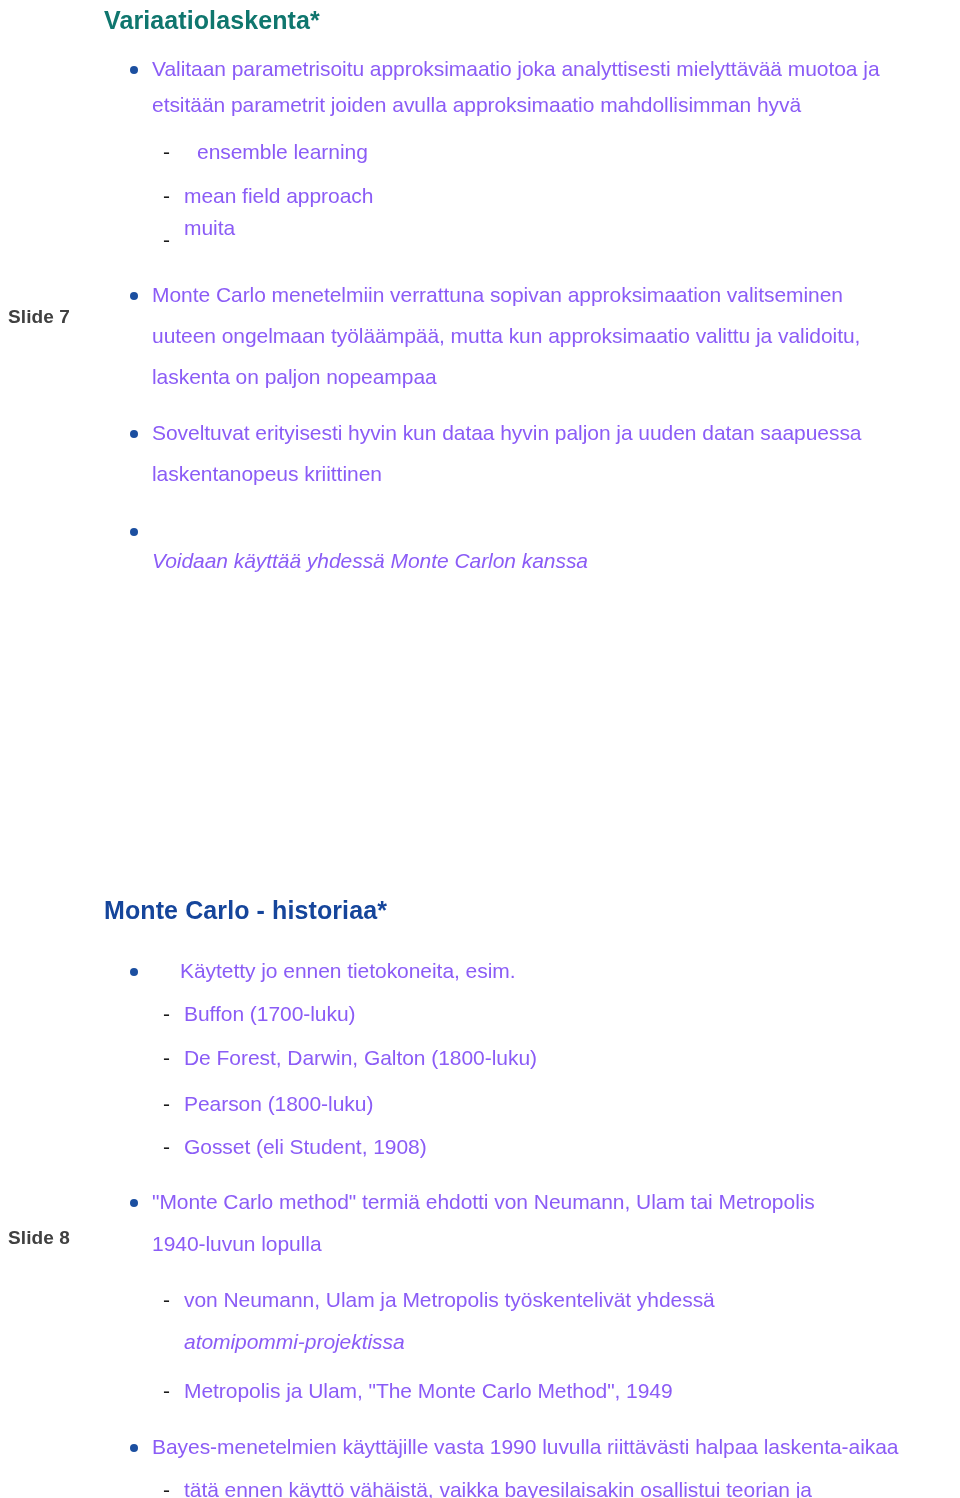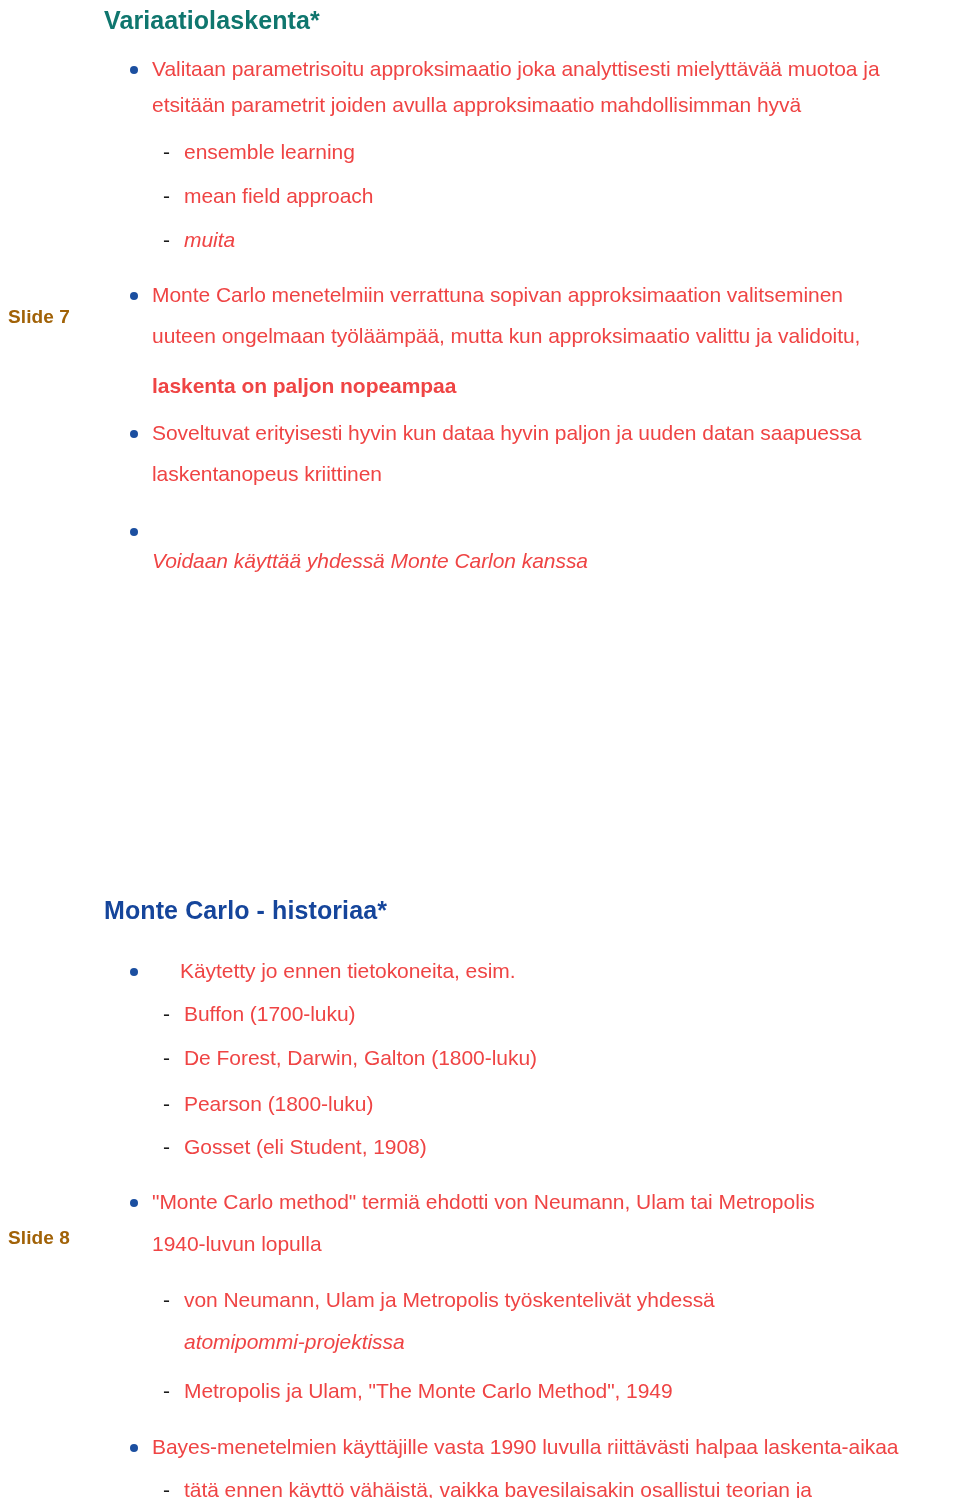--- a/index.html
+++ b/index.html
@@ -21,42 +21,42 @@
     width: 960px;
     height: 1498px;
   }
 
   
   .slide-label {
     position: absolute;
     left: 8px;
     font-size: 19px;
     font-weight: bold;
-    color: #a16207;
+    color: #404040;
     letter-spacing: 0.1px;
     white-space: nowrap;
   }
 
   
   .slide-title {
     position: absolute;
     left: 104px;
     font-size: 25px;
     font-weight: bold;
     letter-spacing: 0.1px;
     white-space: nowrap;
   }
   .slide-title.dark  { color: #0f766e; }
   .slide-title.blue  { color: #15459b; }
 
   .line {
     position: absolute;
     font-size: 21px;
     line-height: 24px;
-    color: #ef4444;
+    color: #8b5cf6;
     white-space: nowrap;
     letter-spacing: -0.05px;
   }
 
   
   .bullet-dot {
     position: absolute;
     width: 8px;
     height: 8px;
     border-radius: 50%;
@@ -82,32 +82,32 @@
 
   <div class="slide-title dark" style="top:6px;">Variaatiolaskenta*</div>
 
   <div class="slide-label" style="top:306px;">Slide 7</div>
 
   <div class="bullet-dot" style="left:130px; top:66px;"></div>
   <div class="line lvl1" style="top:57px;">Valitaan parametrisoitu approksimaatio joka analyttisesti mielyttävää muotoa ja</div>
   <div class="line lvl1-cont" style="top:93px;">etsitään parametrit joiden avulla approksimaatio mahdollisimman hyvä</div>
 
   <div class="dash" style="left:163px; top:140px;">-</div>
-  <div class="line lvl2" style="top:140px;">ensemble learning</div>
+  <div class="line lvl2" style="top:140px;margin-left:13px;">ensemble learning</div>
 
   <div class="dash" style="left:163px; top:184px;">-</div>
   <div class="line lvl2" style="top:184px;">mean field approach</div>
 
   <div class="dash" style="left:163px; top:228px;">-</div>
-  <div class="line lvl2" style="top:228px;font-style:italic;">muita</div>
+  <div class="line lvl2" style="top:216px;">muita</div>
 
   <div class="bullet-dot" style="left:130px; top:292px;"></div>
   <div class="line lvl1" style="top:283px;">Monte Carlo menetelmiin verrattuna sopivan approksimaation valitseminen</div>
   <div class="line lvl1-cont" style="top:324px;">uuteen ongelmaan työläämpää, mutta kun approksimaatio valittu ja validoitu,</div>
-  <div class="line lvl1-cont" style="top:374px;font-weight:bold;">laskenta on paljon nopeampaa</div>
+  <div class="line lvl1-cont" style="top:365px;">laskenta on paljon nopeampaa</div>
 
   <div class="bullet-dot" style="left:130px; top:430px;"></div>
   <div class="line lvl1" style="top:421px;">Soveltuvat erityisesti hyvin kun dataa hyvin paljon ja uuden datan saapuessa</div>
   <div class="line lvl1-cont" style="top:462px;">laskentanopeus kriittinen</div>
 
   <div class="bullet-dot" style="left:130px; top:528px;"></div>
   <div class="line lvl1" style="top:549px;font-style:italic;">Voidaan käyttää yhdessä Monte Carlon kanssa</div>
 
   <div class="slide-title blue" style="top:896px;">Monte Carlo - historiaa*</div>
 

